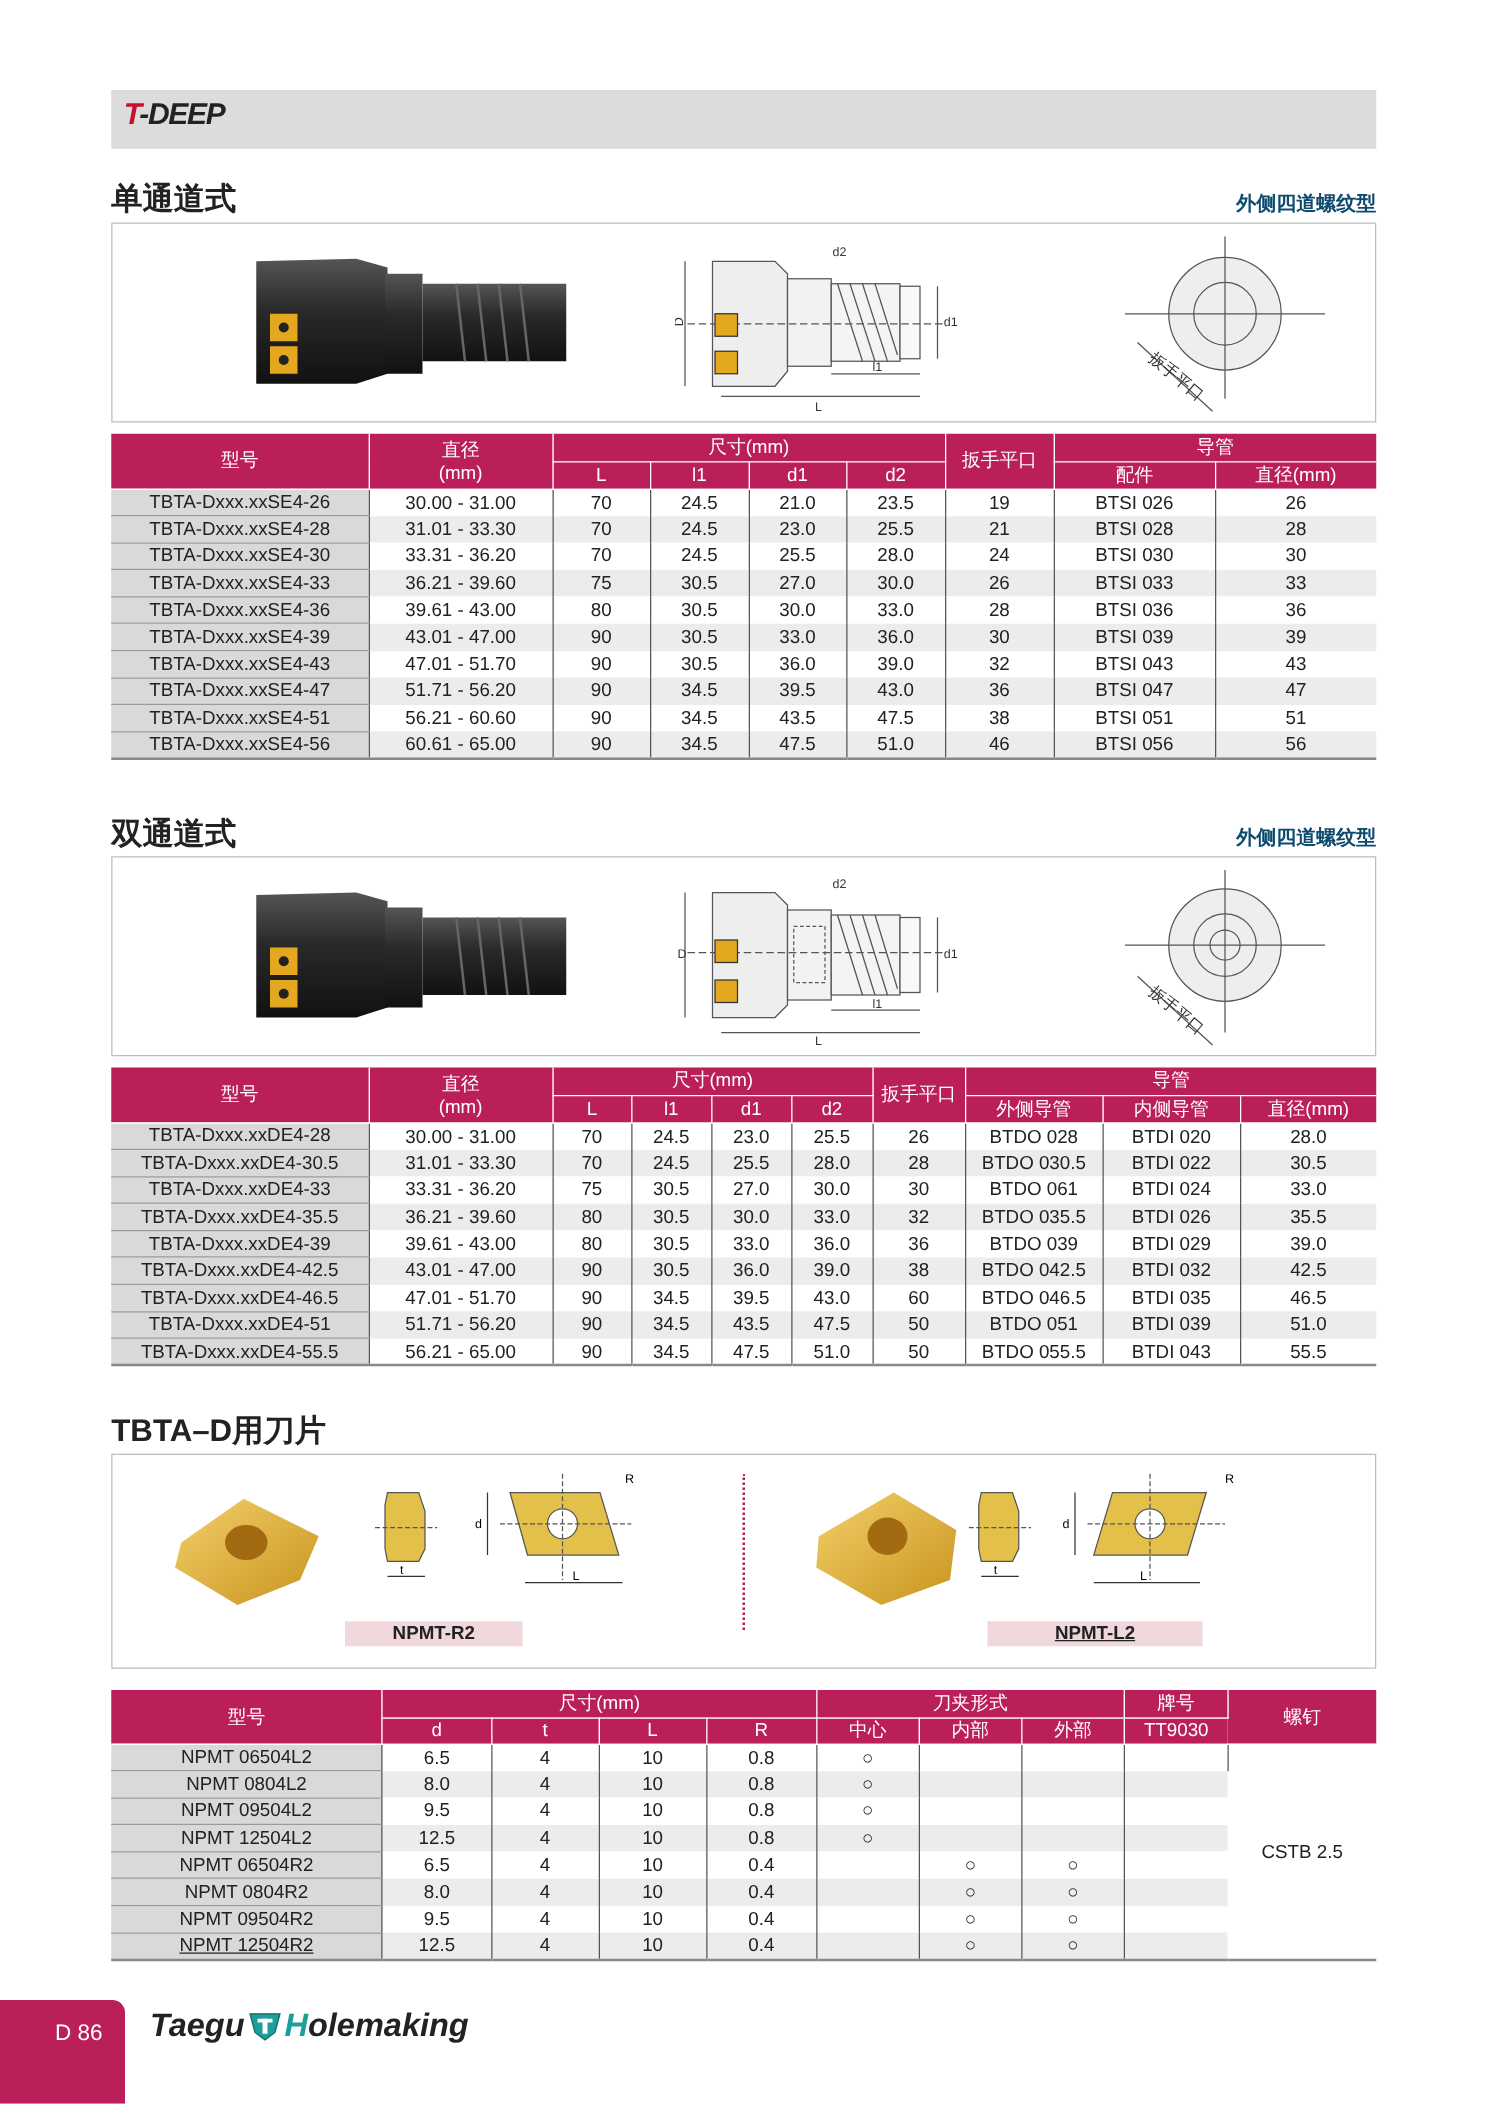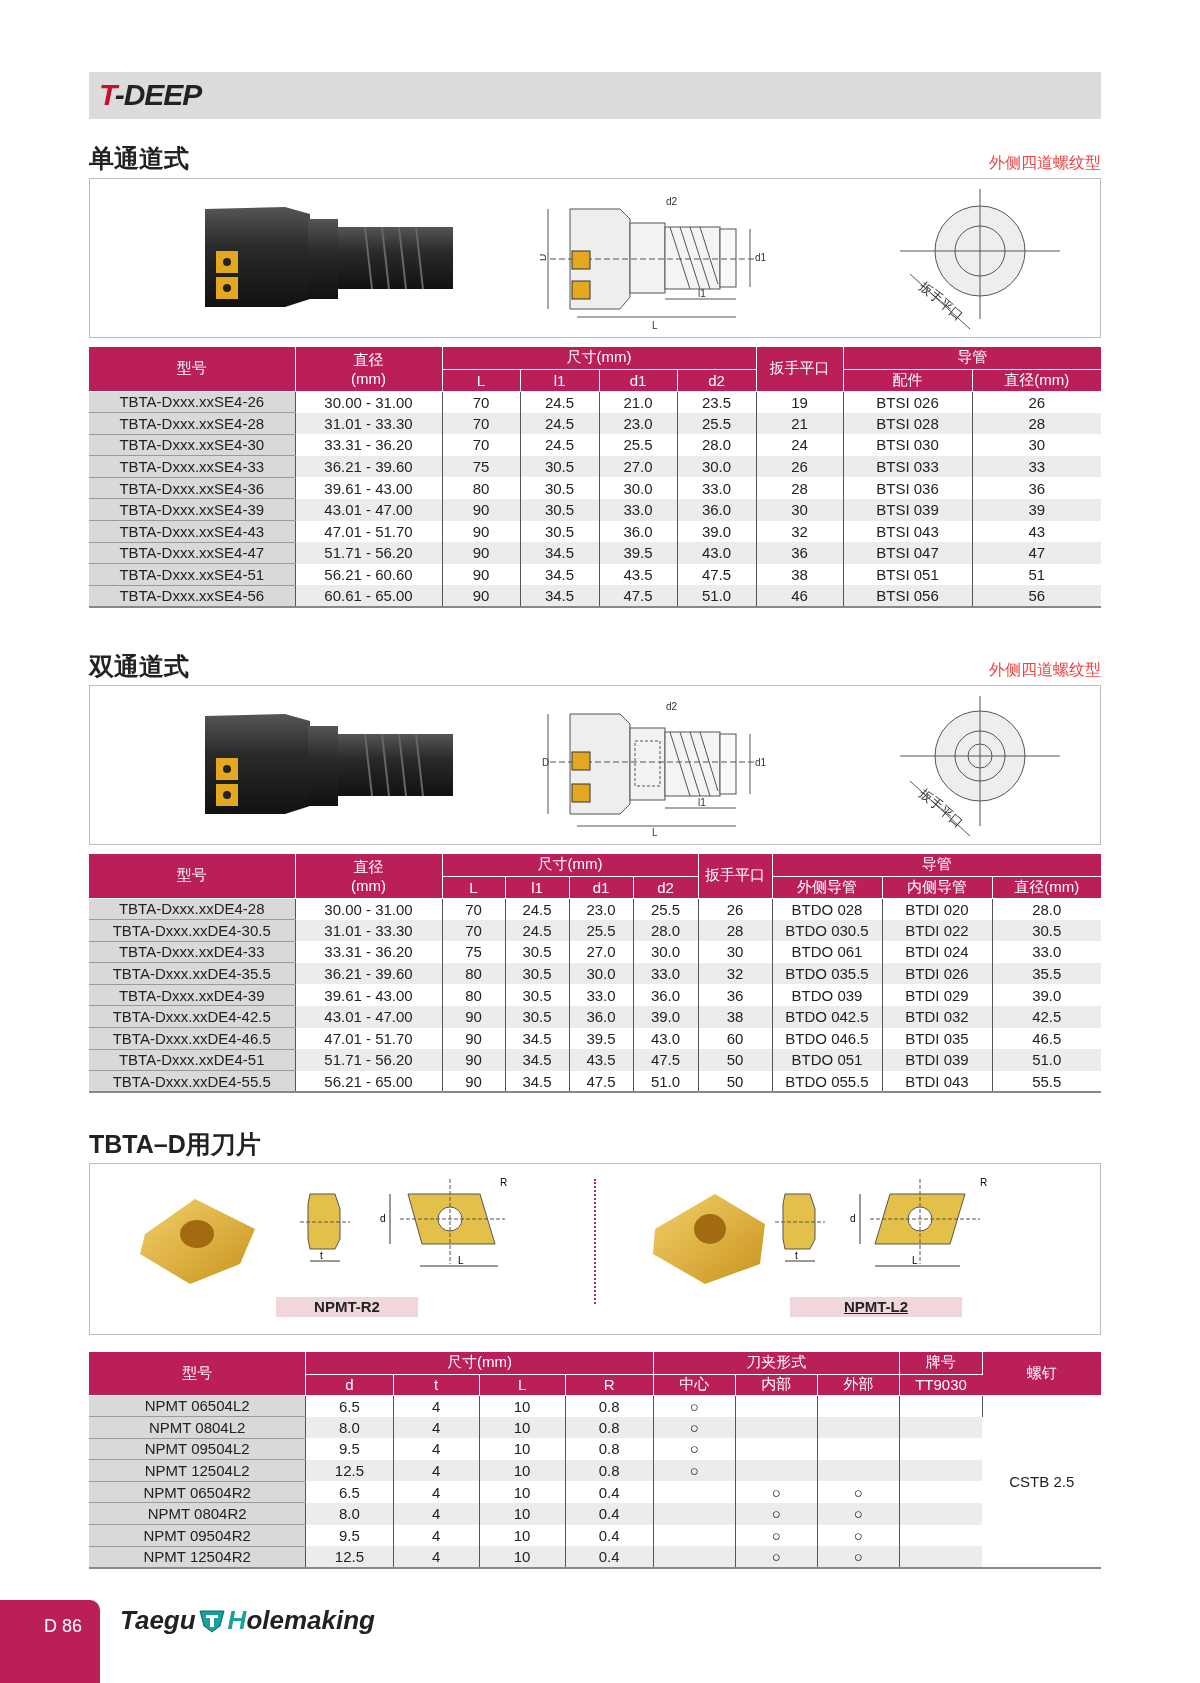--- a/index.html
+++ b/index.html
@@ -1,27 +1,27 @@
 <!DOCTYPE html>
 <html><head>
 <meta charset="utf-8">
 <style>
   * { box-sizing: border-box; margin: 0; padding: 0; }
   body { width: 1200px; height: 1683px; background: #fff; position: relative; font-family: "Liberation Sans", "DejaVu Sans", sans-serif; color: #222; overflow: hidden; }
   .abs { position: absolute; }
 
   
   .header-band { left: 89px; top: 72px; width: 1012px; height: 47px; background: #dcdcdc; }
-  .brand { position: absolute; left: 10px; top: 6px; font-size: 30px; font-weight: bold; font-style: italic; color: #222; letter-spacing: -1px; }
+  .brand { position: absolute; left: 10px; top: 6px; font-size: 24px; font-weight: bold; font-style: italic; color: #222; letter-spacing: -1px; }
   .brand .t { color: #c8102e; }
   .series { position: absolute; left: 147px; top: 5px; font-size: 33px; font-weight: bold; color: #222; }
   .type { position: absolute; right: 14px; top: 3px; font-size: 35px; font-weight: bold; color: #555; }
 
   .sec-title { font-size: 25px; font-weight: bold; color: #222; }
-  .sub-tag { font-size: 16px; font-weight: normal; color: #ef4444; }
+  .sub-tag { font-size: 16px; font-weight: bold; color: #0c4a6e; }
 
   .img-box { border: 1px solid #bdbdbd; background: #fff; }
 
   
   table.spec { border-collapse: collapse; position: absolute; font-size: 15px; color: #222; }
   table.spec th { background: #bb1f5a; color: #fff; font-weight: normal; font-size: 15px; border-right: 1px solid #fff; border-bottom: 1px solid #fff; text-align: center; padding: 0; }
   table.spec th:last-child { border-right: none; }
   table.spec td { text-align: center; padding: 0; border-right: 1px solid #555; height: 21.6px; }
   table.spec td:last-child { border-right: none; }
   table.spec td.model { background: #d9d9d9; border-bottom: 1px solid #9a9a9a; }
@@ -628,21 +628,21 @@
         <td style="height: 19.8px;">9.5</td>
         <td style="height: 19.8px;">4</td>
         <td style="height: 19.8px;">10</td>
         <td style="height: 19.8px;">0.4</td>
         <td style="height: 19.8px;"></td>
         <td style="height: 19.8px;">○</td>
         <td style="height: 19.8px;">○</td>
         <td></td>
       </tr>
       <tr class="alt">
-        <td class="model" style="height: 19.8px;">NPMT 12504R2</td>
+        <td class="model" style="height: 19.8px; text-decoration: underline;">NPMT 12504R2</td>
         <td style="height: 19.8px;">12.5</td>
         <td style="height: 19.8px;">4</td>
         <td style="height: 19.8px;">10</td>
         <td style="height: 19.8px;">0.4</td>
         <td style="height: 19.8px;"></td>
         <td style="height: 19.8px;">○</td>
         <td style="height: 19.8px;">○</td>
         <td></td>
       </tr>
     </tbody>

